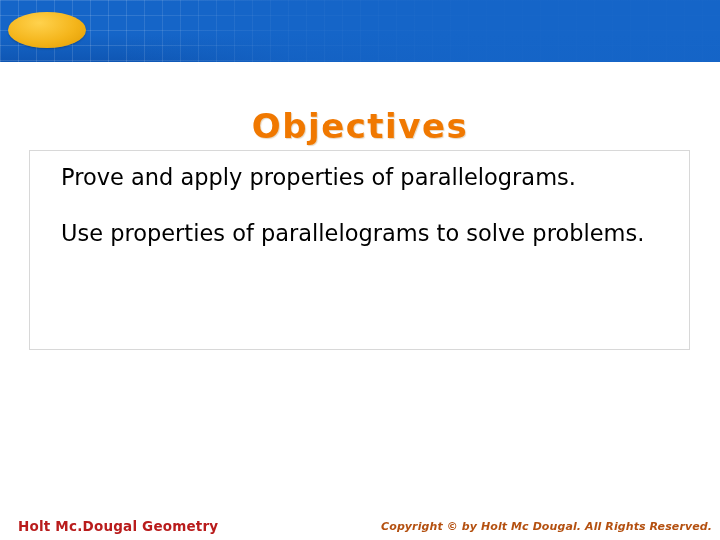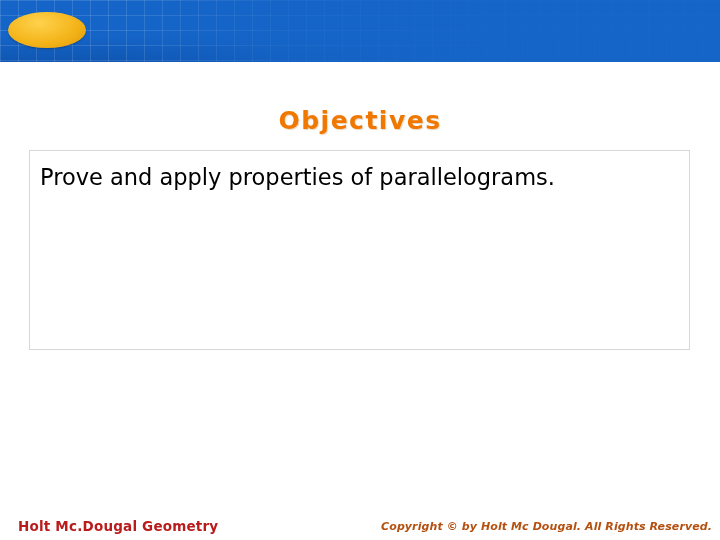--- a/index.html
+++ b/index.html
@@ -67,36 +67,36 @@
   }
 
   
   .objectives-title {
     position: absolute;
     left: 0;
     top: 106px;
     width: 720px;
     text-align: center;
     color: #f07800;
-    font-size: 25px;
+    font-size: 34px;
     font-weight: bold;
     letter-spacing: 1.5px;
     text-shadow: 1px 1px 1px rgba(150,90,0,0.25);
   }
 
   .objectives-box {
     position: absolute;
     left: 29px;
     top: 150px;
     width: 661px;
     height: 200px;
     border: 1px solid #d8d8d8;
     background: #ffffff;
     box-sizing: border-box;
-    padding: 12px 18px 0 10px;
+    padding: 12px 18px 0 31px;
   }
   .objective-item {
     color: #000000;
     font-size: 22.5px;
     line-height: 1.33;
     margin: 0 0 26px 0;
     max-width: 600px;
   }
   .objective-item:last-child {
     margin-bottom: 0;
@@ -130,16 +130,17 @@
 <div class="header">
   <div class="header-grid"></div>
   <div class="header-fade"></div>
   <div class="header-ellipse"></div>
 </div>
 
 <div class="objectives-title">Objectives</div>
 
 <div class="objectives-box">
   <p class="objective-item">Prove and apply properties of parallelograms.</p>
+  <p class="objective-item">Use properties of parallelograms to solve problems.</p>
 </div>
 
 <div class="footer-left">Holt Mc.Dougal Geometry</div>
 <div class="footer-right">Copyright © by Holt Mc Dougal. All Rights Reserved.</div>
 
 </body></html>

